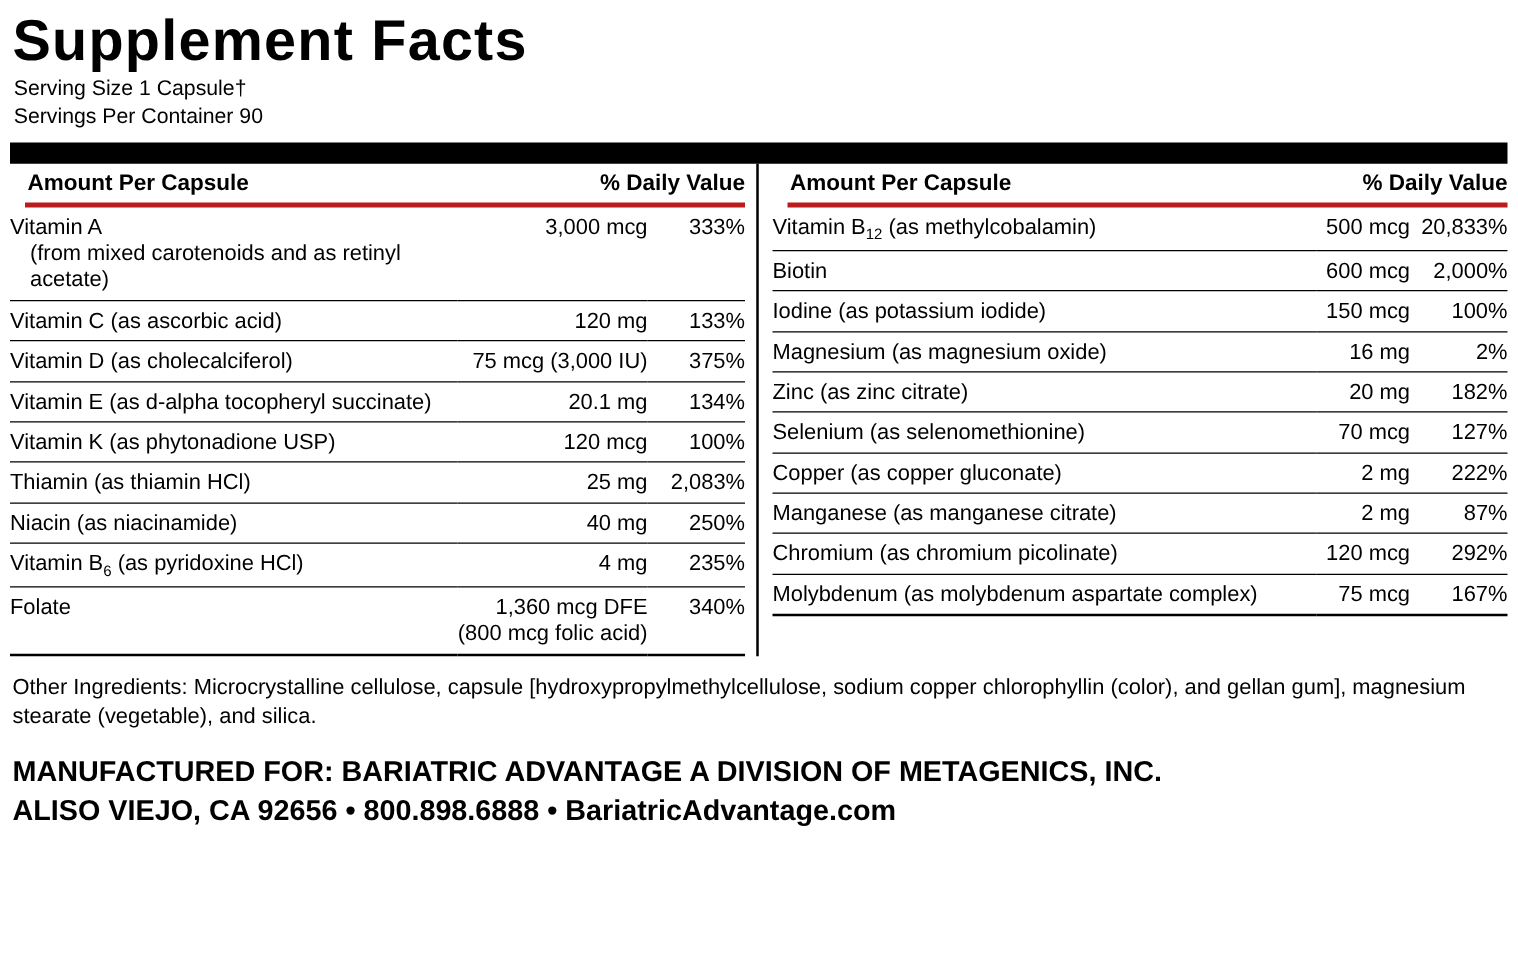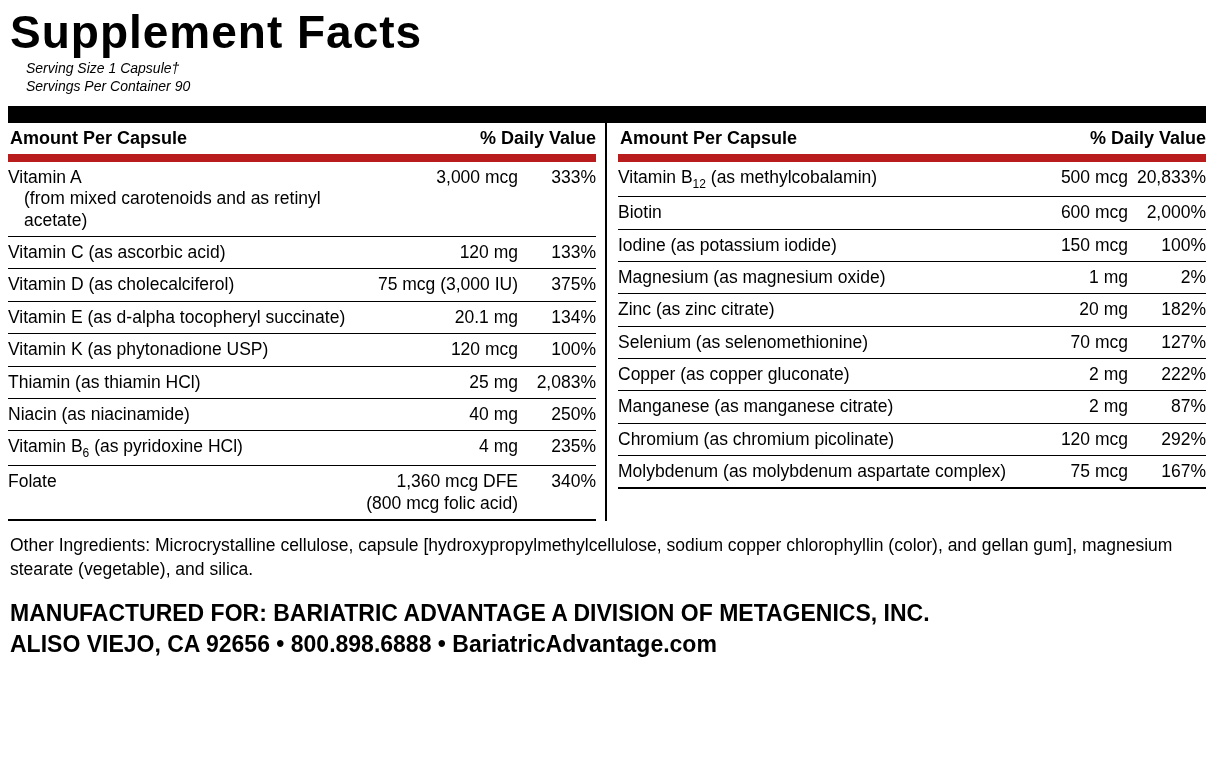--- a/index.html
+++ b/index.html
@@ -22,24 +22,23 @@
     padding: 6px 8px 0 8px;
   }
   .title {
     font-size: 46px;
     font-weight: bold;
     letter-spacing: 1px;
     line-height: 1.05;
     margin: 2px 0 4px 2px;
   }
   .serving {
-    font-size: 14px;
+    font-size: 17px;
     line-height: 1.28;
-    margin-left: 18px;
-    font-style: italic;
+    margin-left: 3px;
   }
   .thick-rule {
     height: 17px;
     background: #000;
     margin: 10px 0 0 0;
   }
   .columns {
     display: flex;
     flex-direction: row;
     width: 100%;
@@ -55,21 +54,22 @@
   .col.right {
     padding-left: 11px;
   }
   .col-head {
     display: flex;
     justify-content: space-between;
     align-items: flex-start;
     font-size: 18px;
     font-weight: bold;
     padding: 5px 0 5px 2px;
-    border-bottom: 8px solid #b91c1c;
+    border-bottom: 4px solid #b91c1c;
+    margin-left: 12px;
   }
   table.nutrients {
     width: 100%;
     border-collapse: collapse;
     font-size: 17.5px;
   }
   table.nutrients td {
     border-bottom: 1px solid #000;
     padding: 5px 0 5px 0;
     vertical-align: top;
@@ -203,21 +203,21 @@
               <td class="amt">600 mcg</td>
               <td class="dv">2,000%</td>
             </tr>
             <tr>
               <td class="name">Iodine (as potassium iodide)</td>
               <td class="amt">150 mcg</td>
               <td class="dv">100%</td>
             </tr>
             <tr>
               <td class="name">Magnesium (as magnesium oxide)</td>
-              <td class="amt">1 mg</td>
+              <td class="amt">16 mg</td>
               <td class="dv">2%</td>
             </tr>
             <tr>
               <td class="name">Zinc (as zinc citrate)</td>
               <td class="amt">20 mg</td>
               <td class="dv">182%</td>
             </tr>
             <tr>
               <td class="name">Selenium (as selenomethionine)</td>
               <td class="amt">70 mcg</td>

